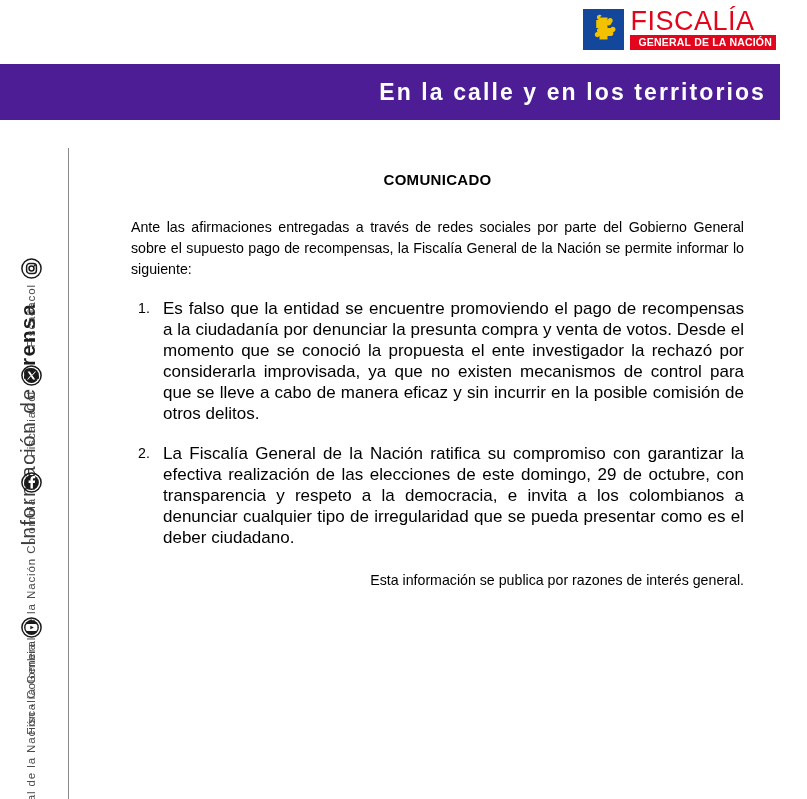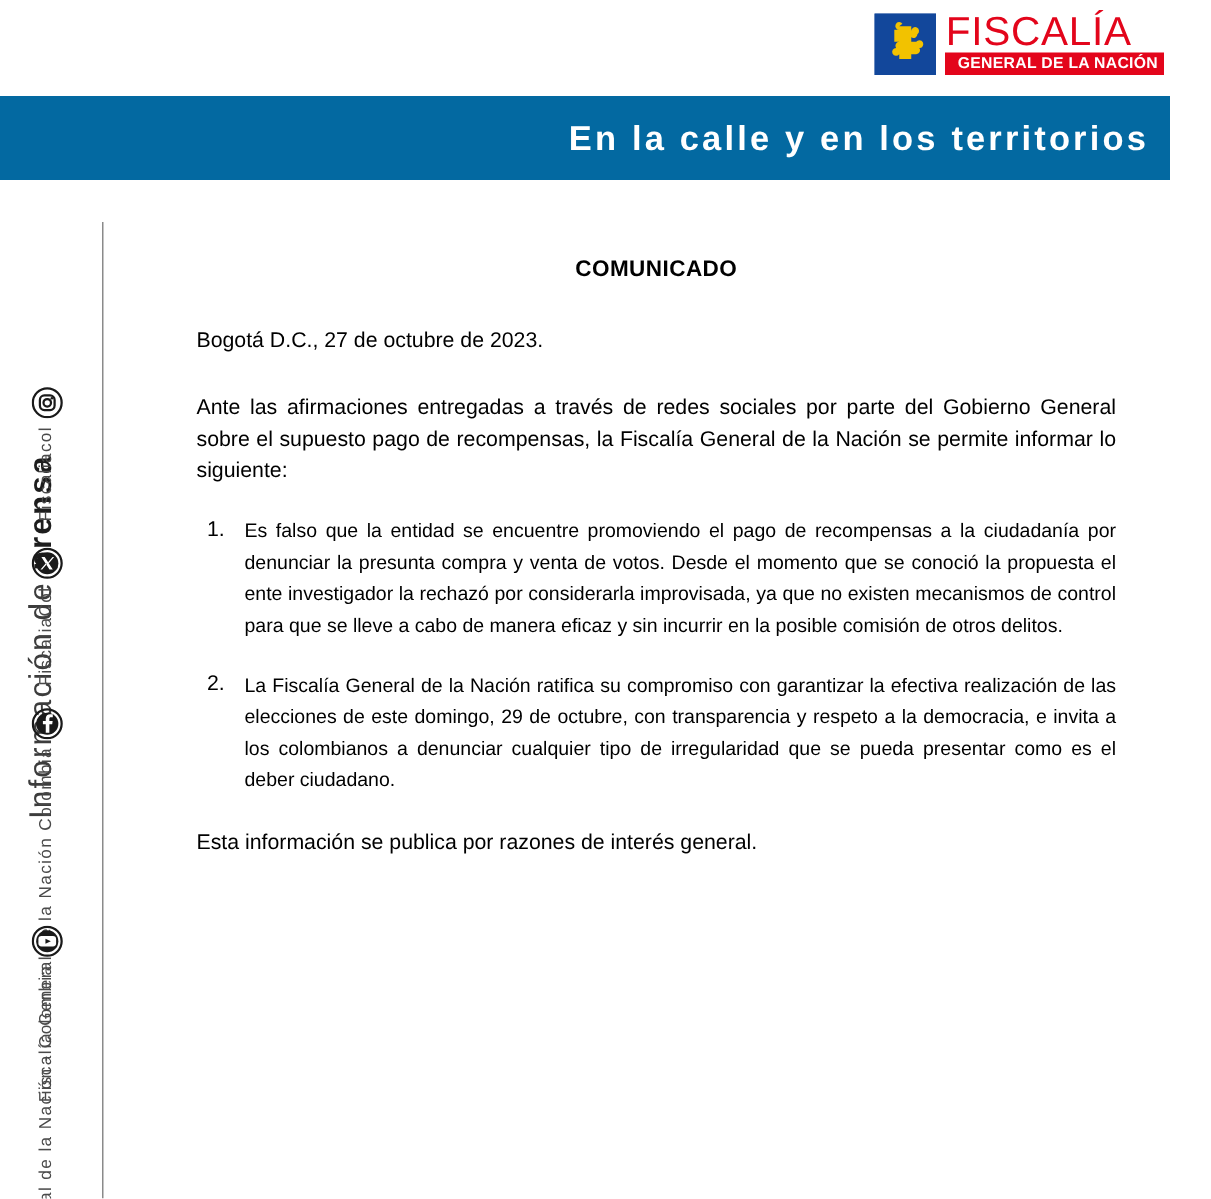--- a/index.html
+++ b/index.html
@@ -64,21 +64,21 @@
     padding: 1px 4px 1px 8px;
     white-space: nowrap;
   }
 
   
   .banner {
     position: absolute;
     top: 64px; left: 0;
     width: 780px;
     height: 56px;
-    background: #0369a1;
+    background: #4c1d95;
     display: flex;
     align-items: center;
     justify-content: flex-end;
   }
   .banner-text {
     color: #ffffff;
     font-size: 23px;
     font-weight: bold;
     letter-spacing: 2.1px;
     padding-right: 14px;
@@ -168,34 +168,34 @@
     font-size: 14.2px;
     line-height: 21px;
     text-align: justify;
   }
   .doc p.dateline {
     margin-bottom: 24px;
     text-align: left;
   }
   .doc p.closing {
     margin-top: 22px;
-    text-align: left;
+    text-align: right;
   }
   ol.items {
     margin: 0 0 0 0;
     padding: 0 0 0 0;
     list-style: none;
     counter-reset: itm;
   }
   ol.items > li {
     position: relative;
     counter-increment: itm;
     padding-left: 32px;
     margin-bottom: 19px;
-    font-size: 13px;
+    font-size: 17px;
     line-height: 21px;
     text-align: justify;
   }
   ol.items > li::before {
     content: counter(itm) ".";
     position: absolute;
     left: 7px;
     top: 0;
     font-size: 14.2px;
     line-height: 21px;
@@ -281,21 +281,20 @@
       </span>
       <span class="shandle">Fiscalía General de la Nación - Colombia</span>
     </div>
 
   </div>
 </div>
 
 <div class="doc">
   <div class="doc-title">COMUNICADO</div>
 
-  <p class="dateline">Bogotá D.C., 27 de octubre de 2023.</p>
 
   <p>Ante las afirmaciones entregadas a través de redes sociales por parte del Gobierno General sobre el supuesto pago de recompensas, la Fiscalía General de la Nación se permite informar lo siguiente:</p>
 
   <ol class="items">
     <li>Es falso que la entidad se encuentre promoviendo el pago de recompensas a la ciudadanía por denunciar la presunta compra y venta de votos. Desde el momento que se conoció la propuesta el ente investigador la rechazó por considerarla improvisada, ya que no existen mecanismos de control para que se lleve a cabo de manera eficaz y sin incurrir en la posible comisión de otros delitos.</li>
     <li>La Fiscalía General de la Nación ratifica su compromiso con garantizar la efectiva realización de las elecciones de este domingo, 29 de octubre, con transparencia y respeto a la democracia, e invita a los colombianos a denunciar cualquier tipo de irregularidad que se pueda presentar como es el deber ciudadano.</li>
   </ol>
 
   <p class="closing">Esta información se publica por razones de interés general.</p>
 </div>

